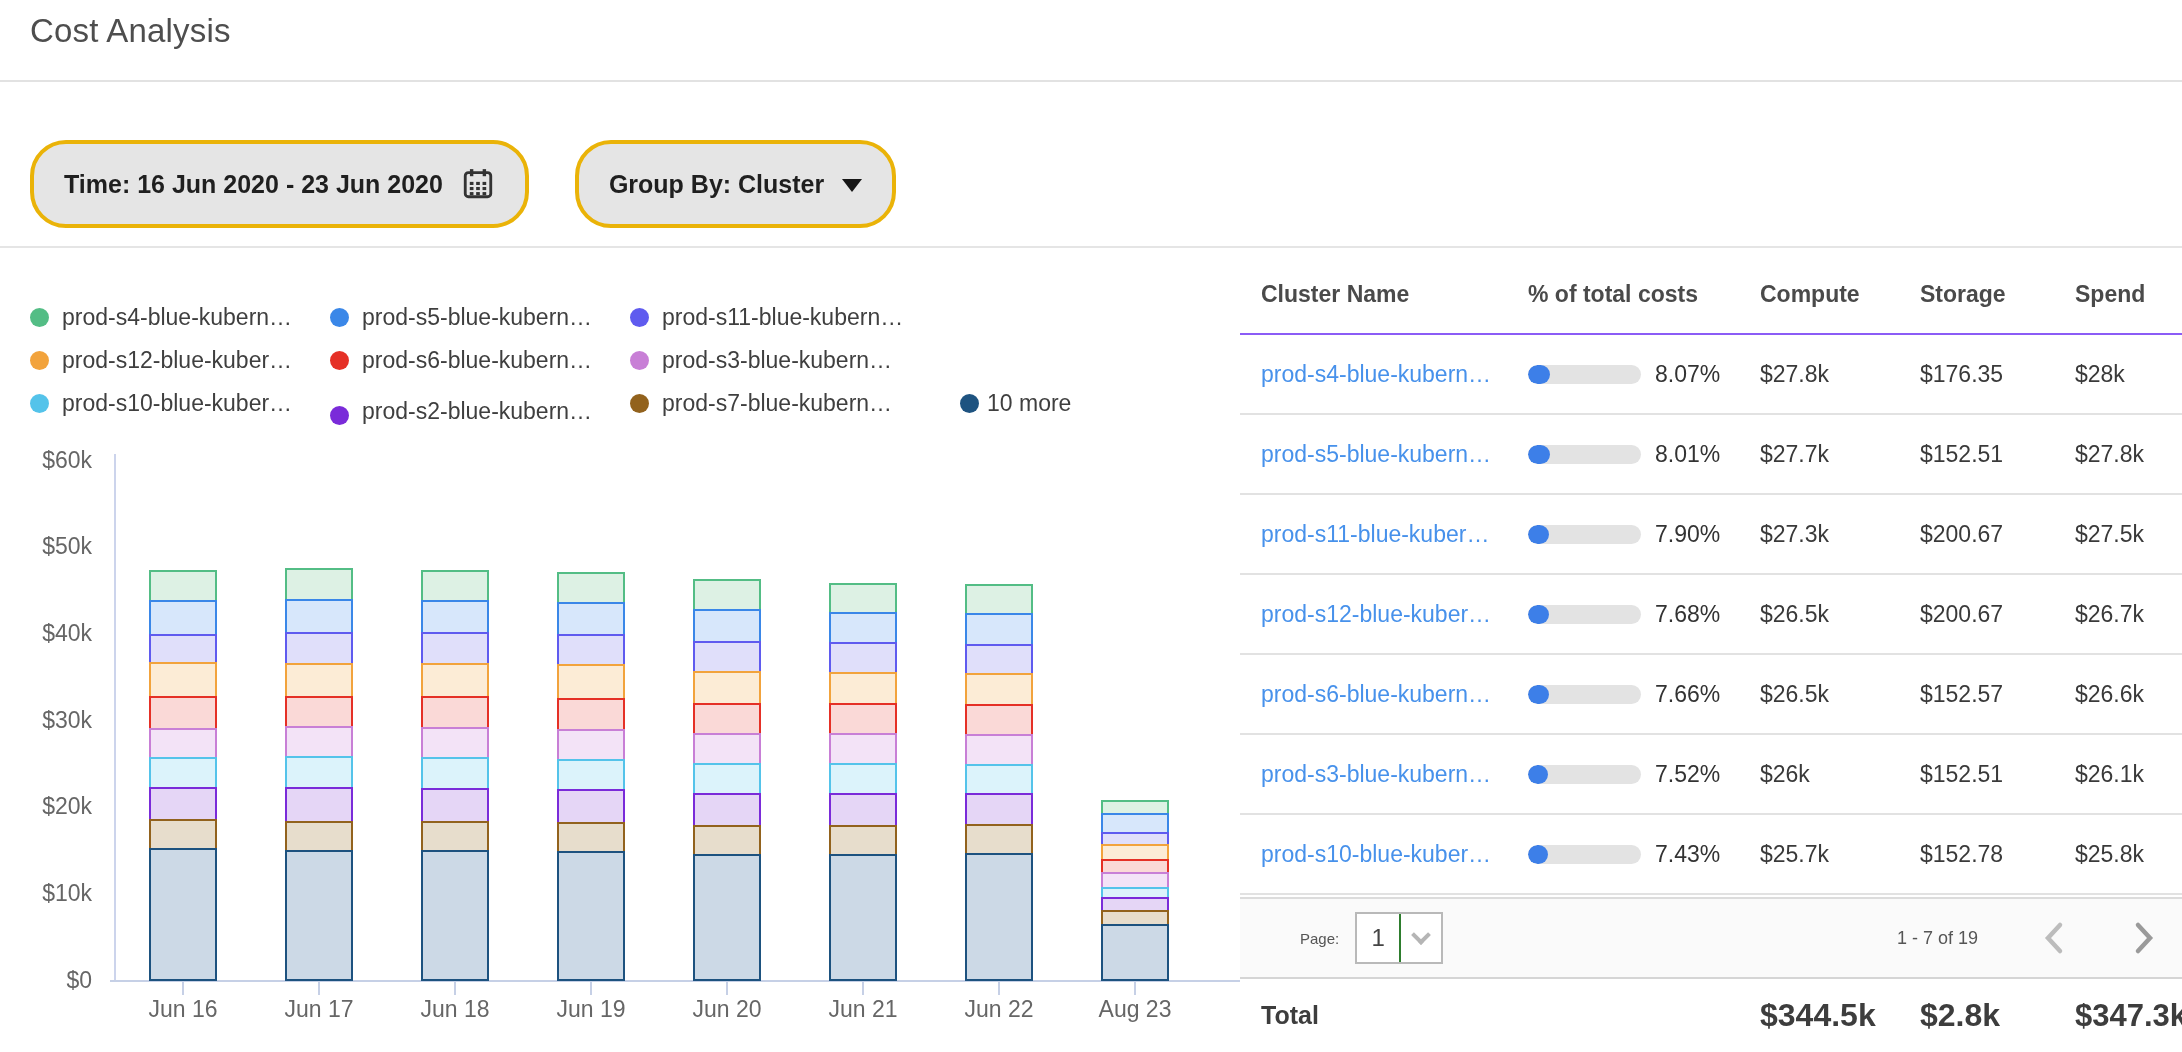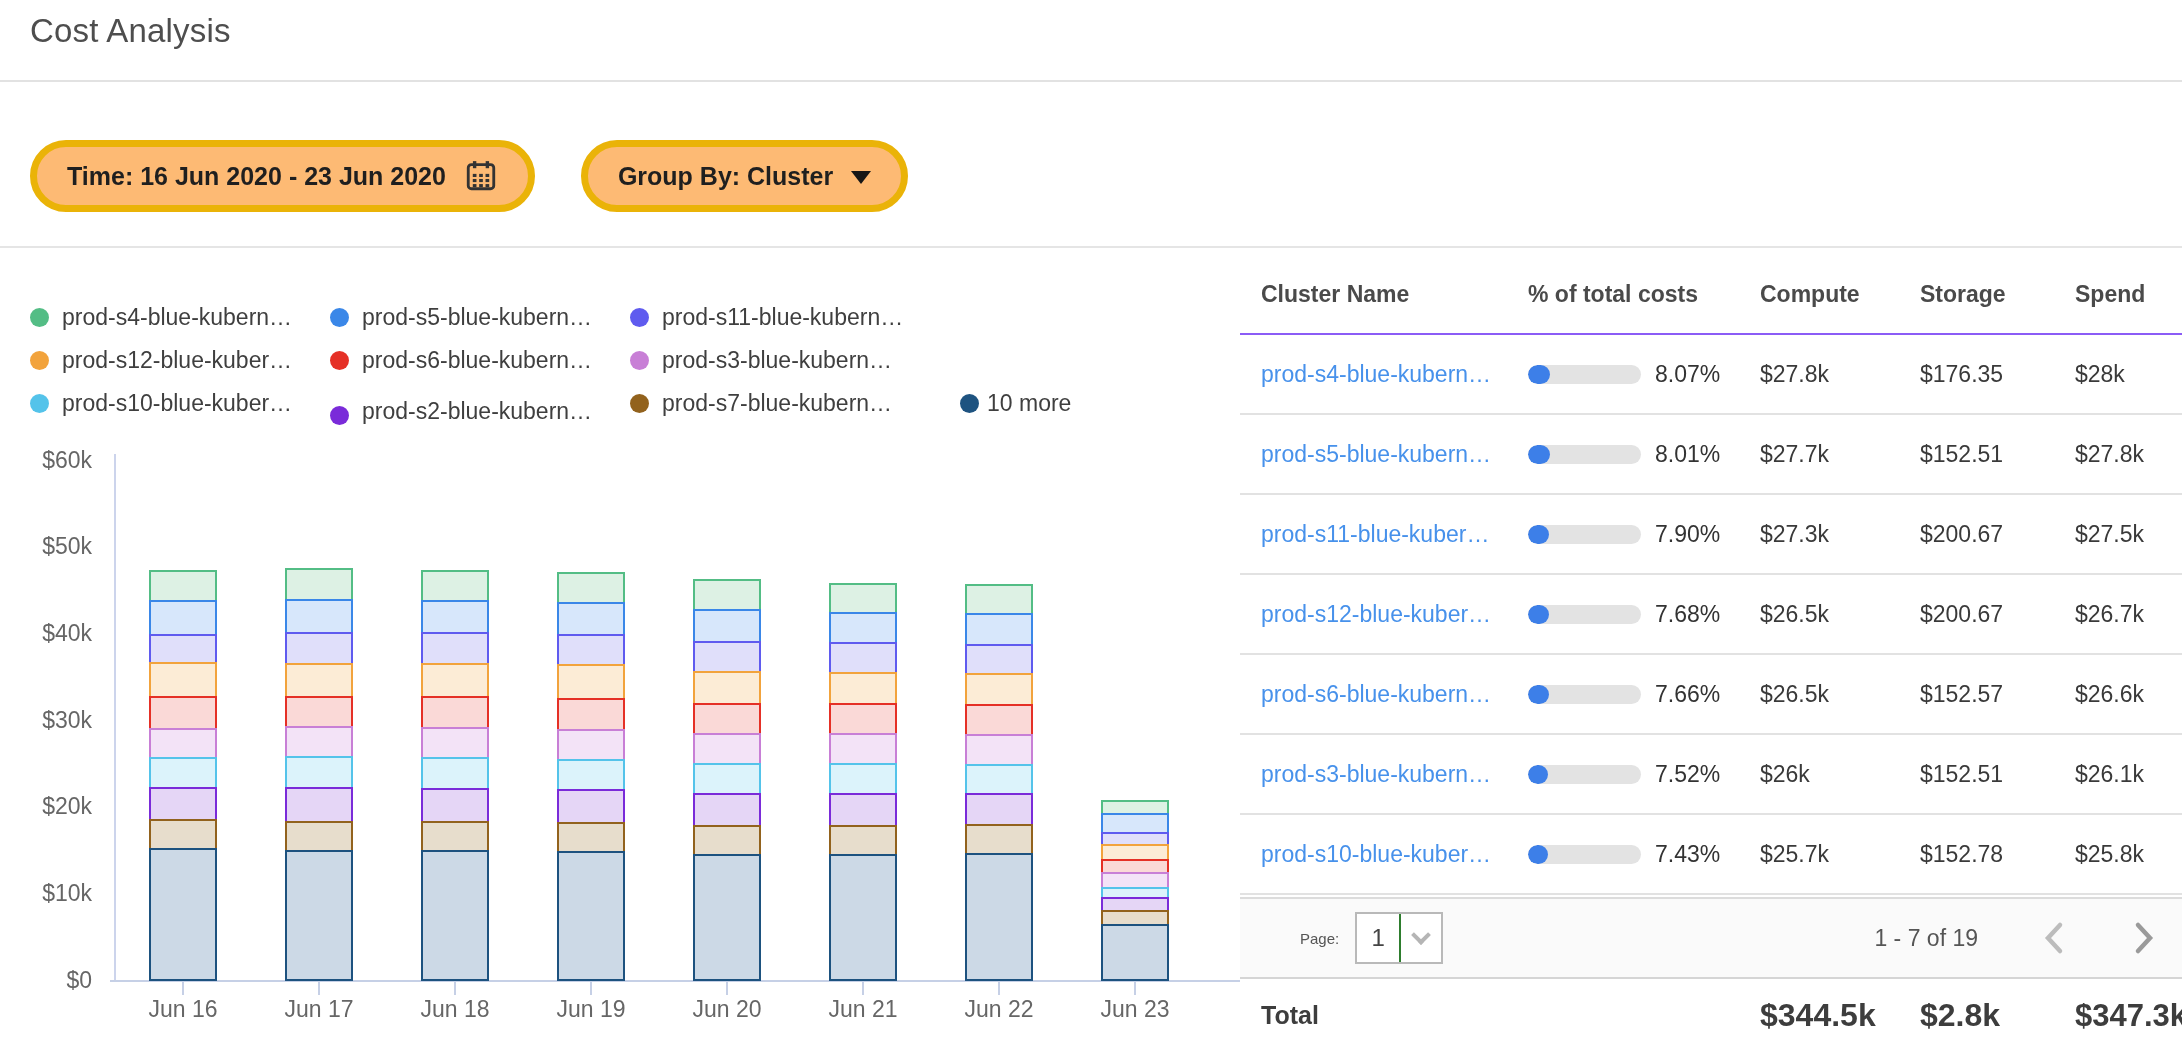--- a/index.html
+++ b/index.html
@@ -7,22 +7,22 @@
               font-family:"Liberation Sans", sans-serif; }
   .abs { position:absolute; }
 
   
   #page-title { left:30px; top:12px; font-size:33px; font-weight:500; color:#4e4e4e; letter-spacing:.2px; }
   .hdr-divider { left:0; top:80px; width:2182px; height:2px; background:#e2e2e2; }
   .filters-divider { left:0; top:246px; width:2182px; height:2px; background:#e5e5e5; }
 
   
   #filter-row { left:30px; top:140px; display:flex; gap:46px; align-items:center; }
-  .pill { display:flex; align-items:center; gap:18px; height:72px; padding:0 30px;
-          border:7px solid #eab308; border-radius:36px; background:#fdba74; cursor:pointer; }
+  .pill { display:flex; align-items:center; gap:18px; height:88px; padding:0 30px;
+          border:4px solid #eab308; border-radius:36px; background:#e5e5e5; cursor:pointer; }
   .pill-label { font-size:25px; font-weight:bold; color:#1f1f1f; white-space:nowrap; }
   .caret-down { width:0; height:0; border-left:10px solid transparent; border-right:10px solid transparent;
                 border-top:13px solid #161616; margin-top:3px; }
 
   
   #chart-legend { left:30px; top:296px; display:grid;
                   grid-template-columns:300px 300px 330px auto; grid-auto-rows:43px; }
   .legend-item { display:flex; align-items:center; gap:13px; cursor:pointer; }
   .legend-dot { width:19px; height:19px; border-radius:50%; flex:0 0 19px; }
   .legend-label { font-size:23px; color:#3f3f3f; white-space:nowrap; }
@@ -58,21 +58,21 @@
                 border-top:2px solid #dcdcdc; border-bottom:2px solid #d5d5d5;
                 display:flex; align-items:center; }
   #page-label { margin-left:60px; font-size:15px; color:#555; }
   #page-select { margin-left:16px; width:88px; height:52px; background:#fff; border:2px solid #b9b9b9;
                  display:flex; align-items:center; cursor:pointer; }
   #page-value { width:42px; text-align:center; font-size:24px; color:#444; }
   #page-select-divider { width:2px; height:100%; background:#2e7d2e; }
   .sel-chevron { flex:1; display:flex; align-items:center; justify-content:center; }
   .sel-chevron i { width:14px; height:14px; border-right:4px solid #b5b5b5; border-bottom:4px solid #b5b5b5;
                    transform:rotate(45deg); margin-top:-6px; }
-  #page-range { margin-left:auto; font-size:23px; color:#555; }
+  #page-range { margin-left:auto; font-size:18px; color:#555; }
   .pg-btn { background:none; border:none; cursor:pointer; padding:0; margin-left:62px; display:flex; }
   #next-page-button { margin-right:24px; }
 
   
   #total-row { left:1240px; top:979px; width:942px; height:73px;
                display:grid; grid-template-columns:267px 232px 160px 155px 1fr;
                align-items:center; padding-left:21px; }
   .total-label { font-size:25px; font-weight:600; color:#3d3d3d; }
   .total-val { font-size:32px; font-weight:600; color:#3d3d3d; }
   .total-spend { font-size:31px; font-weight:700; color:#3d3d3d; }
@@ -257,21 +257,21 @@
       <div class="bar-seg" style="bottom: 306px; height: 31px; border-color: rgb(95, 91, 239); background: rgb(224, 223, 250);"></div>
       <div class="bar-seg" style="bottom: 275px; height: 33px; border-color: rgb(242, 163, 60); background: rgb(252, 236, 214);"></div>
       <div class="bar-seg" style="bottom: 245px; height: 32px; border-color: rgb(229, 48, 38); background: rgb(250, 217, 215);"></div>
       <div class="bar-seg" style="bottom: 215px; height: 32px; border-color: rgb(200, 127, 214); background: rgb(243, 227, 247);"></div>
       <div class="bar-seg" style="bottom: 186px; height: 31px; border-color: rgb(84, 195, 234); background: rgb(220, 243, 251);"></div>
       <div class="bar-seg" style="bottom: 155px; height: 33px; border-color: rgb(122, 43, 217); background: rgb(229, 214, 246);"></div>
       <div class="bar-seg" style="bottom: 126px; height: 31px; border-color: rgb(146, 98, 29); background: rgb(231, 221, 204);"></div>
       <div class="bar-seg" style="bottom: 0px; height: 128px; border-color: rgb(29, 82, 127); background: rgb(204, 217, 230);"></div>
     </div>
     <div class="xtick" style="left: 1134px;"></div>
-    <div class="xlabel" style="left: 1065px;">Jun 23</div>
+    <div class="xlabel" style="left: 1065px;">Aug 23</div>
     <div class="bar" style="left: 1101px; top: 360px; height: 181px;">
       <div class="bar-seg" style="bottom: 166px; height: 15px; border-color: rgb(83, 189, 133); background: rgb(221, 241, 228);"></div>
       <div class="bar-seg" style="bottom: 147px; height: 21px; border-color: rgb(58, 135, 232); background: rgb(215, 231, 251);"></div>
       <div class="bar-seg" style="bottom: 135px; height: 14px; border-color: rgb(95, 91, 239); background: rgb(224, 223, 250);"></div>
       <div class="bar-seg" style="bottom: 120px; height: 17px; border-color: rgb(242, 163, 60); background: rgb(252, 236, 214);"></div>
       <div class="bar-seg" style="bottom: 107px; height: 15px; border-color: rgb(229, 48, 38); background: rgb(250, 217, 215);"></div>
       <div class="bar-seg" style="bottom: 92px; height: 17px; border-color: rgb(200, 127, 214); background: rgb(243, 227, 247);"></div>
       <div class="bar-seg" style="bottom: 82px; height: 12px; border-color: rgb(84, 195, 234); background: rgb(220, 243, 251);"></div>
       <div class="bar-seg" style="bottom: 69px; height: 15px; border-color: rgb(122, 43, 217); background: rgb(229, 214, 246);"></div>
       <div class="bar-seg" style="bottom: 55px; height: 16px; border-color: rgb(146, 98, 29); background: rgb(231, 221, 204);"></div>

